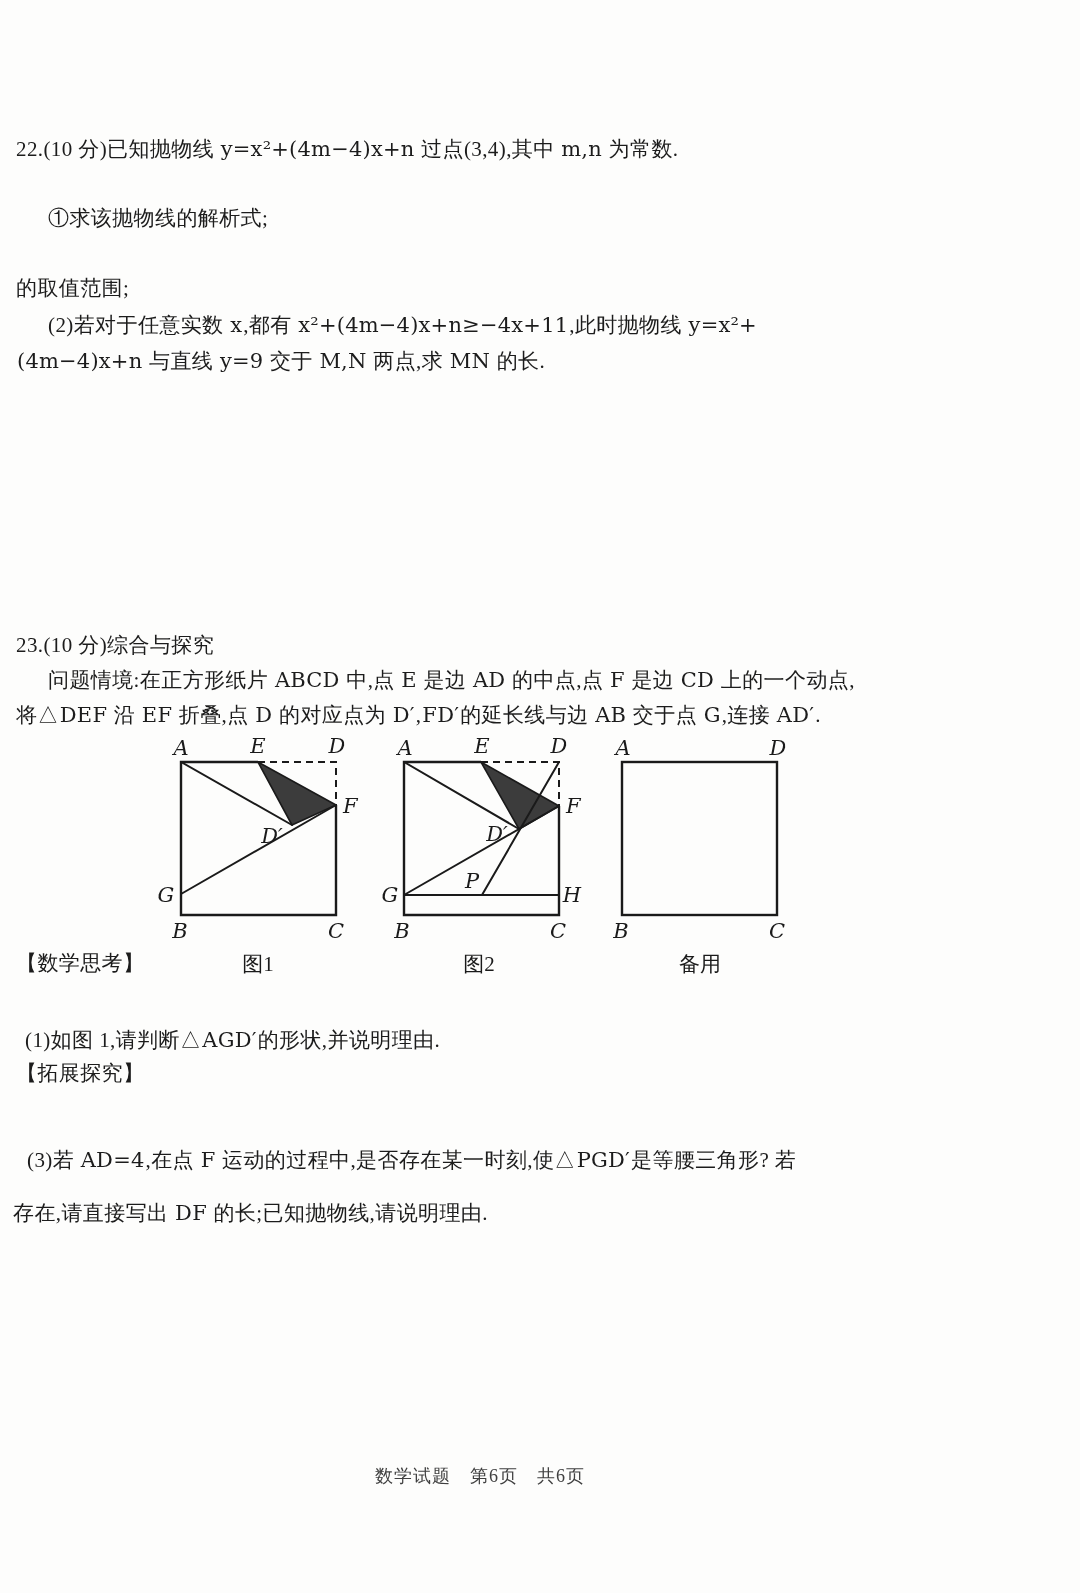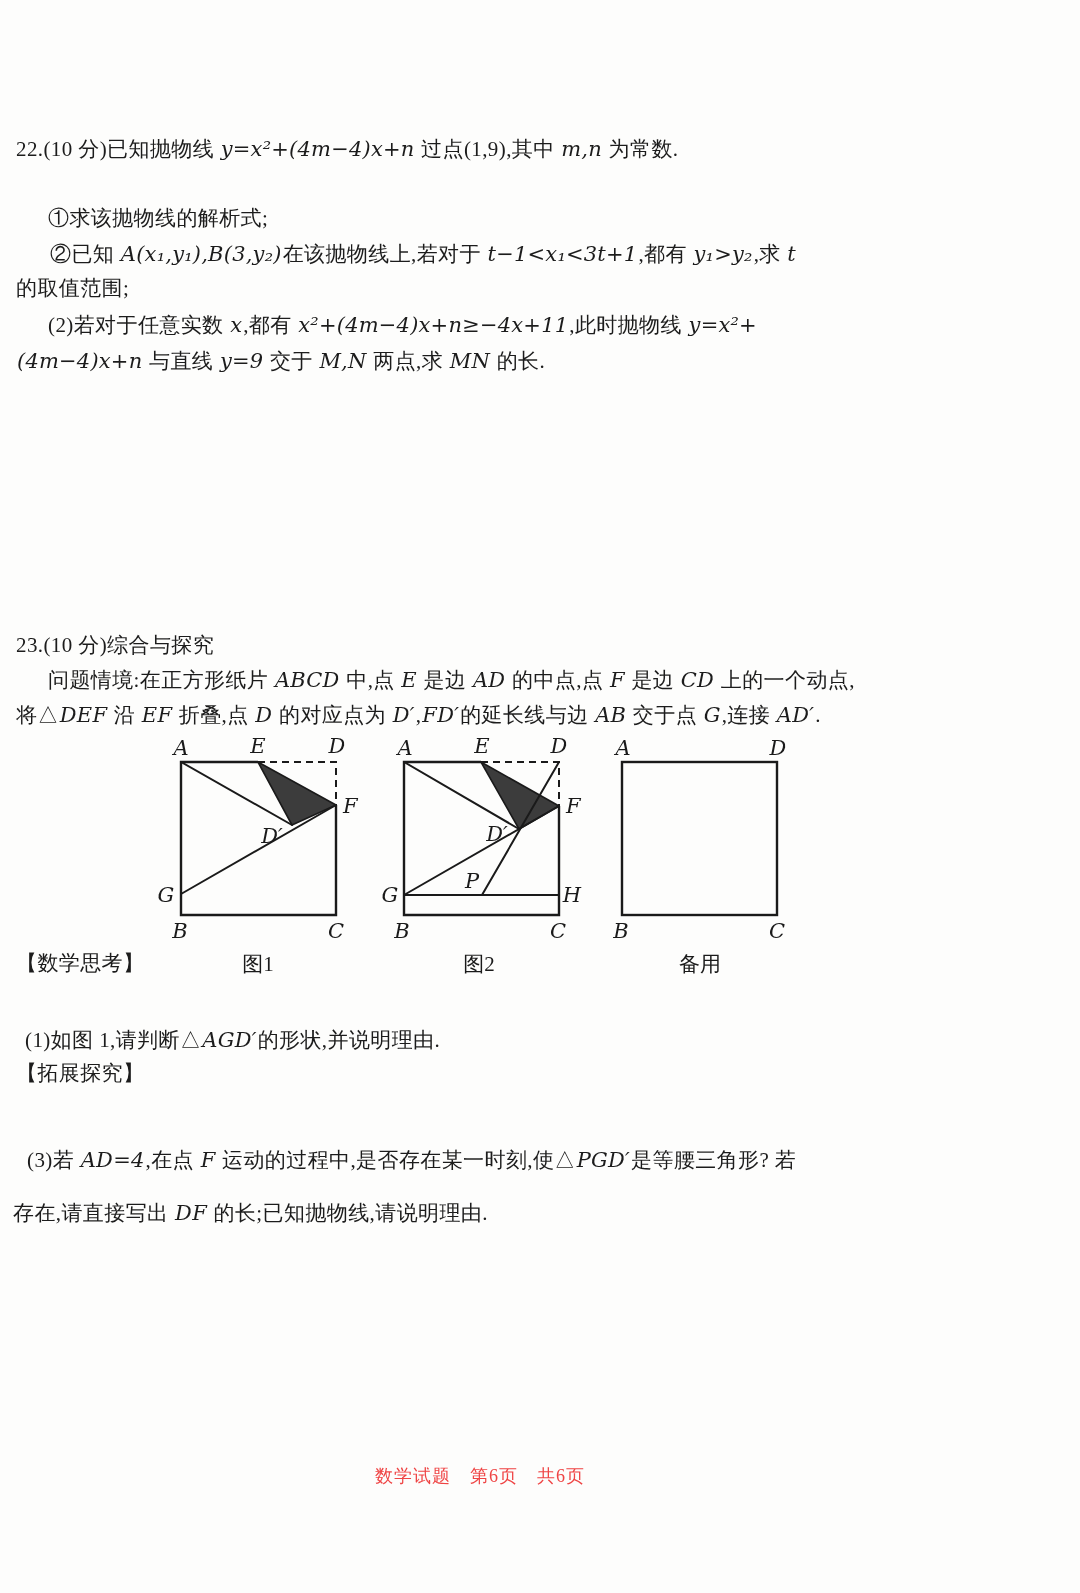--- a/index.html
+++ b/index.html
@@ -8,44 +8,42 @@
     background:#fdfdfc; overflow:hidden;
     font-family:"Liberation Serif", serif;
     color:#1c1c1c;
   }
   .line {
     position:absolute; white-space:nowrap;
     font-size:21px; line-height:30px; letter-spacing:0.4px;
   }
   .math {
     font-family:"DejaVu Serif", serif;
-    font-style:italic;
     letter-spacing:0.2px;
     padding:0 1px;
   }
   .figs { position:absolute; left:0; top:735px; }
   .lbl  { font-family:"DejaVu Serif", serif; font-style:italic; font-size:21px; fill:#1a1a1a; }
   .cap  { font-family:"Liberation Serif", serif; font-size:21px; fill:#1a1a1a; }
   .edge   { fill:none; stroke:#1a1a1a; stroke-width:2.4; stroke-linejoin:miter; }
   .edge-d { fill:none; stroke:#1a1a1a; stroke-width:2; stroke-dasharray:7 5; }
   .inner  { fill:none; stroke:#1a1a1a; stroke-width:2; stroke-linecap:round; }
   .fold   { fill:#3c3c3c; stroke:#1a1a1a; stroke-width:1.6; stroke-linejoin:round; }
   .footer {
     position:absolute; left:0; top:1464px; width:960px;
-    text-align:center; font-size:18px; letter-spacing:1px; color:#ef4444;
+    text-align:center; font-size:18px; letter-spacing:1px; color:#404040;
   }
 </style>
 </head>
 <body>
 
 <div class="page">
 
-  <div class="line" style="top:134px;left:16px"><span>22.(10 分)已知抛物线 </span><span class="math">y=x²+(4m−4)x+n</span><span> 过点(1,9),其中 </span><span class="math">m,n</span><span> 为常数.</span></div>
+  <div class="line" style="top:134px;left:16px"><span>22.(10 分)已知抛物线 </span><span class="math">y=x²+(4m−4)x+n</span><span> 过点(3,4),其中 </span><span class="math">m,n</span><span> 为常数.</span></div>
   <div class="line" style="top:203px;left:48px"><span>①求该抛物线的解析式;</span></div>
-  <div class="line" style="top:239px;left:50px"><span>②已知 </span><span class="math">A(x₁,y₁),B(3,y₂)</span><span>在该抛物线上,若对于 </span><span class="math">t−1&lt;x₁&lt;3t+1</span><span>,都有 </span><span class="math">y₁&gt;y₂</span><span>,求 </span><span class="math">t</span></div>
   <div class="line" style="top:273px;left:16px"><span>的取值范围;</span></div>
   <div class="line" style="top:310px;left:48px"><span>(2)若对于任意实数 </span><span class="math">x</span><span>,都有 </span><span class="math">x²+(4m−4)x+n≥−4x+11</span><span>,此时抛物线 </span><span class="math">y=x²+</span></div>
   <div class="line" style="top:346px;left:16px"><span class="math">(4m−4)x+n</span><span> 与直线 </span><span class="math">y=9</span><span> 交于 </span><span class="math">M,N</span><span> 两点,求 </span><span class="math">MN</span><span> 的长.</span></div>
 
   <div class="line" style="top:630px;left:16px"><span>23.(10 分)综合与探究</span></div>
   <div class="line" style="top:665px;left:48px"><span>问题情境:在正方形纸片 </span><span class="math">ABCD</span><span> 中,点 </span><span class="math">E</span><span> 是边 </span><span class="math">AD</span><span> 的中点,点 </span><span class="math">F</span><span> 是边 </span><span class="math">CD</span><span> 上的一个动点,</span></div>
   <div class="line" style="top:700px;left:16px"><span>将△</span><span class="math">DEF</span><span> 沿 </span><span class="math">EF</span><span> 折叠,点 </span><span class="math">D</span><span> 的对应点为 </span><span class="math">D′</span><span>,</span><span class="math">FD′</span><span>的延长线与边 </span><span class="math">AB</span><span> 交于点 </span><span class="math">G</span><span>,连接 </span><span class="math">AD′</span><span>.</span></div>
 
   <svg class="figs" width="1080" height="258" viewBox="0 735 1080 258">
 

